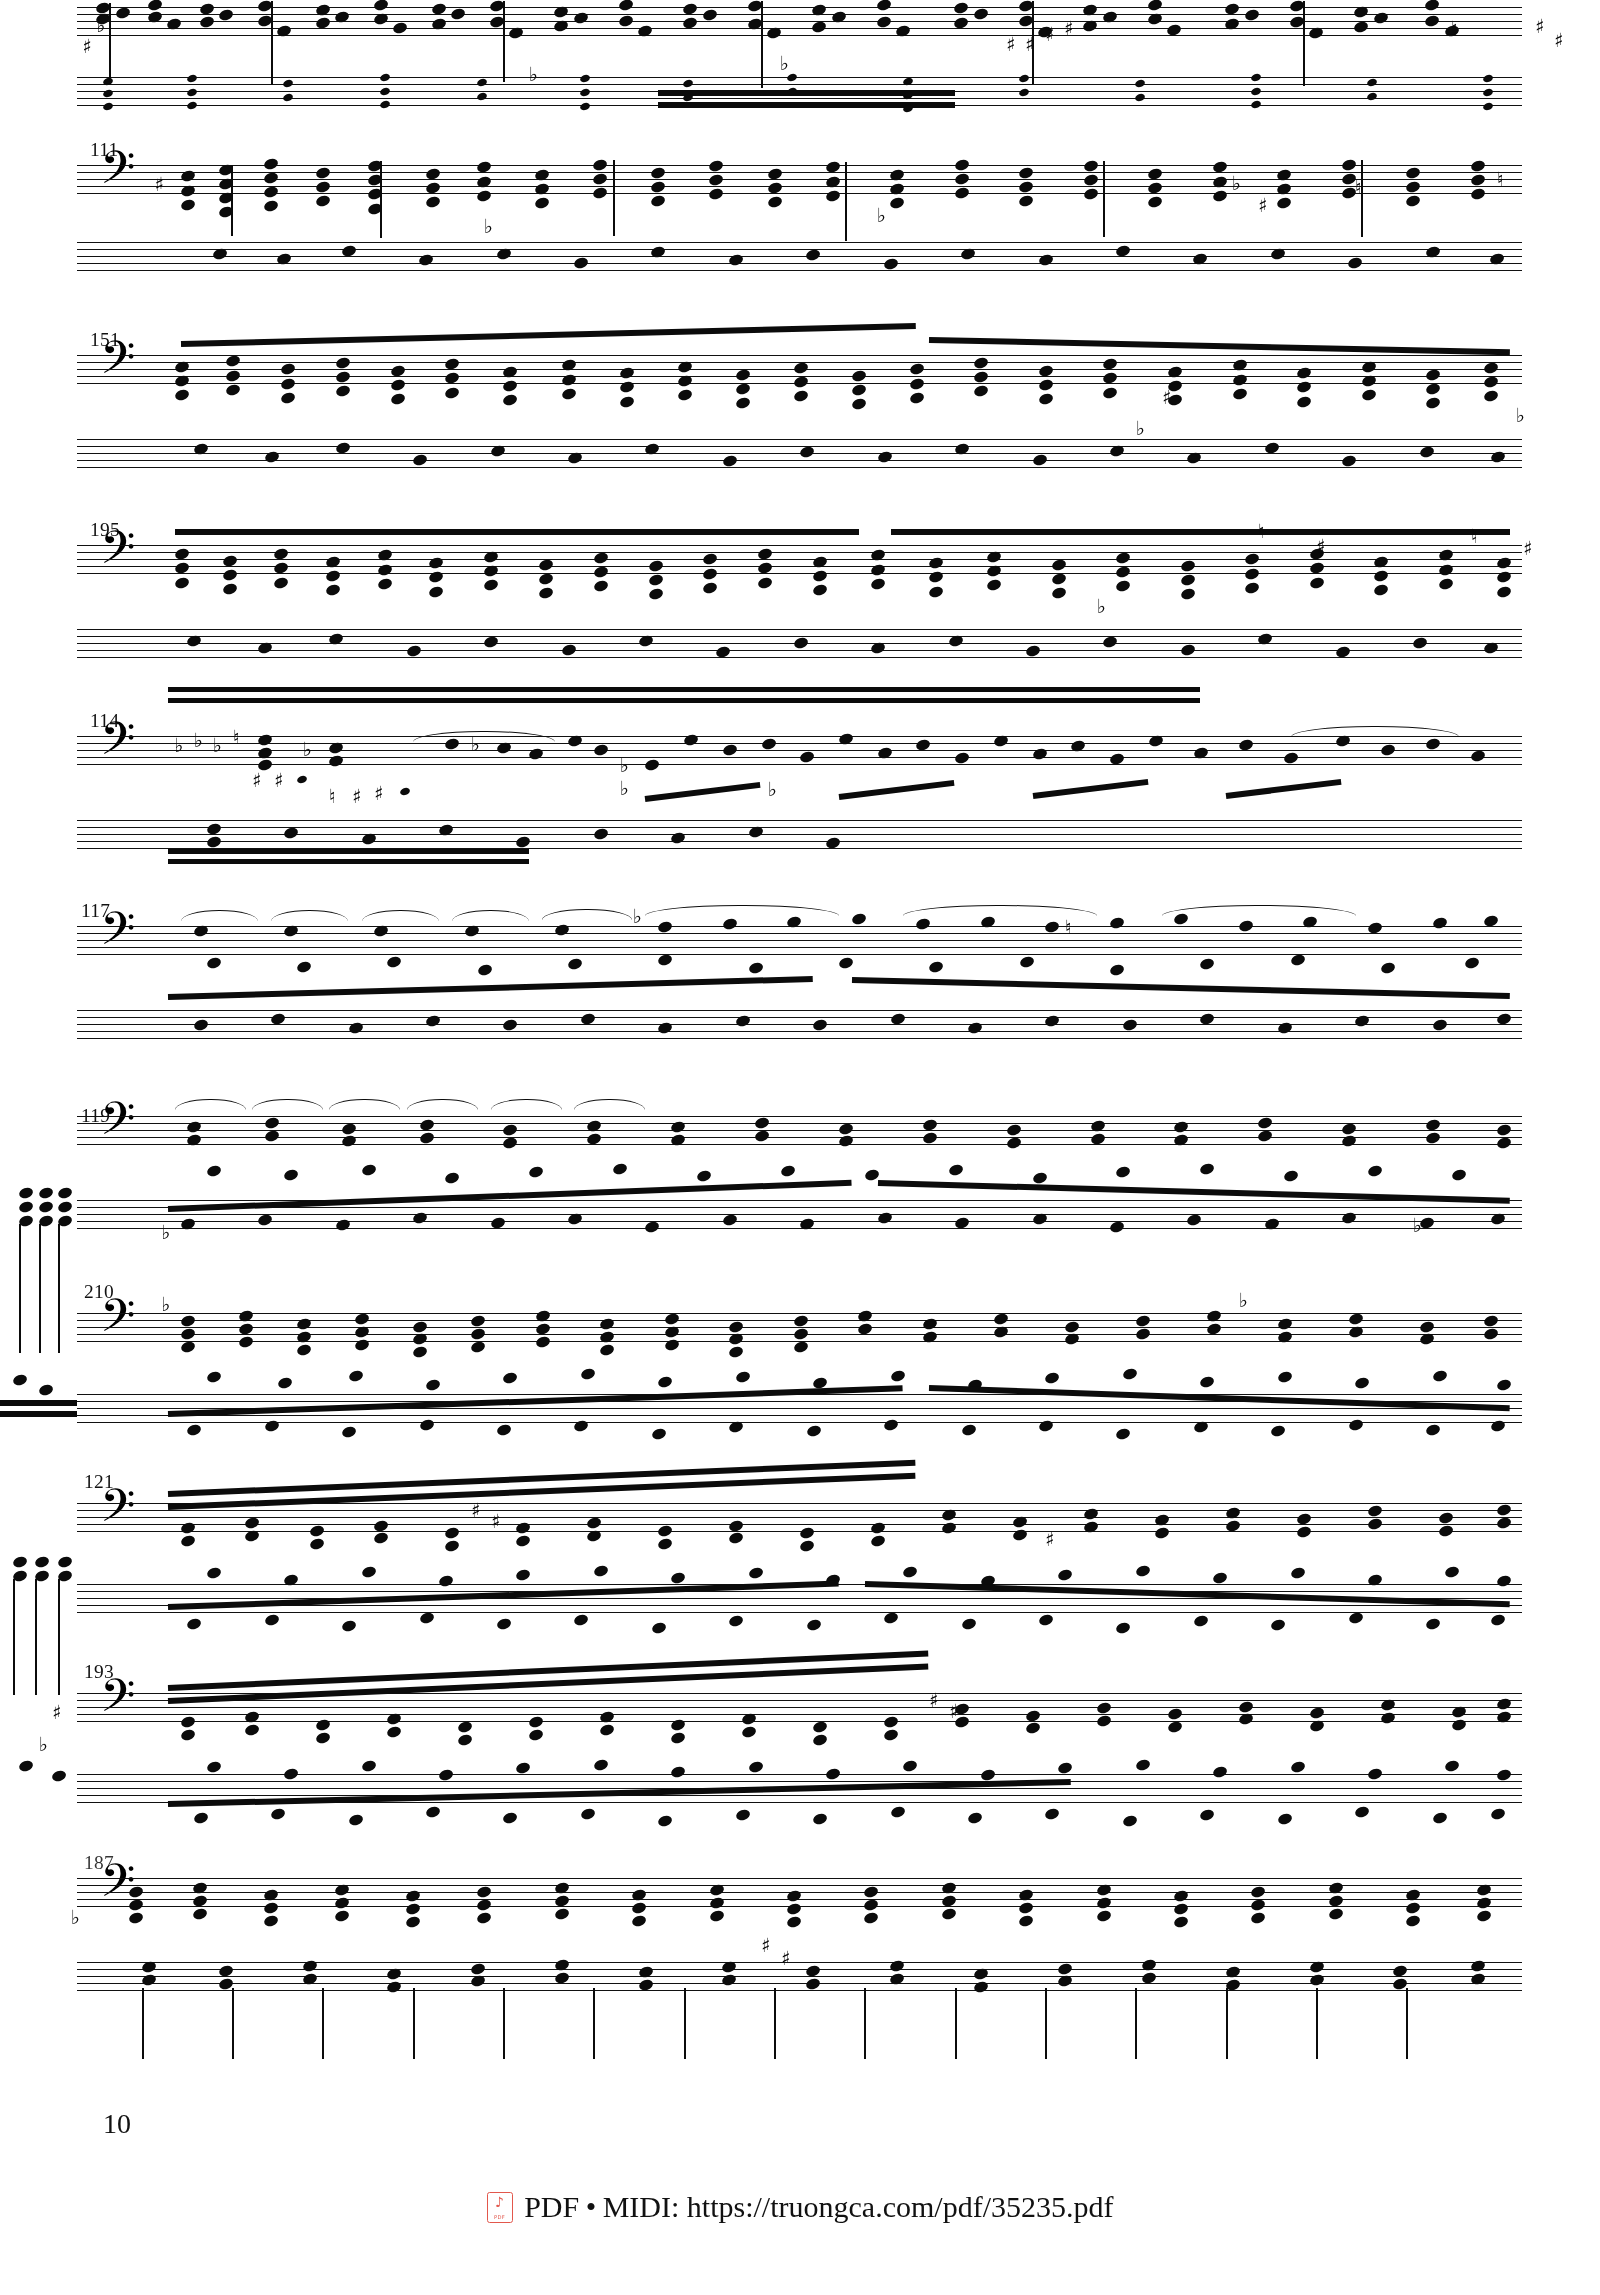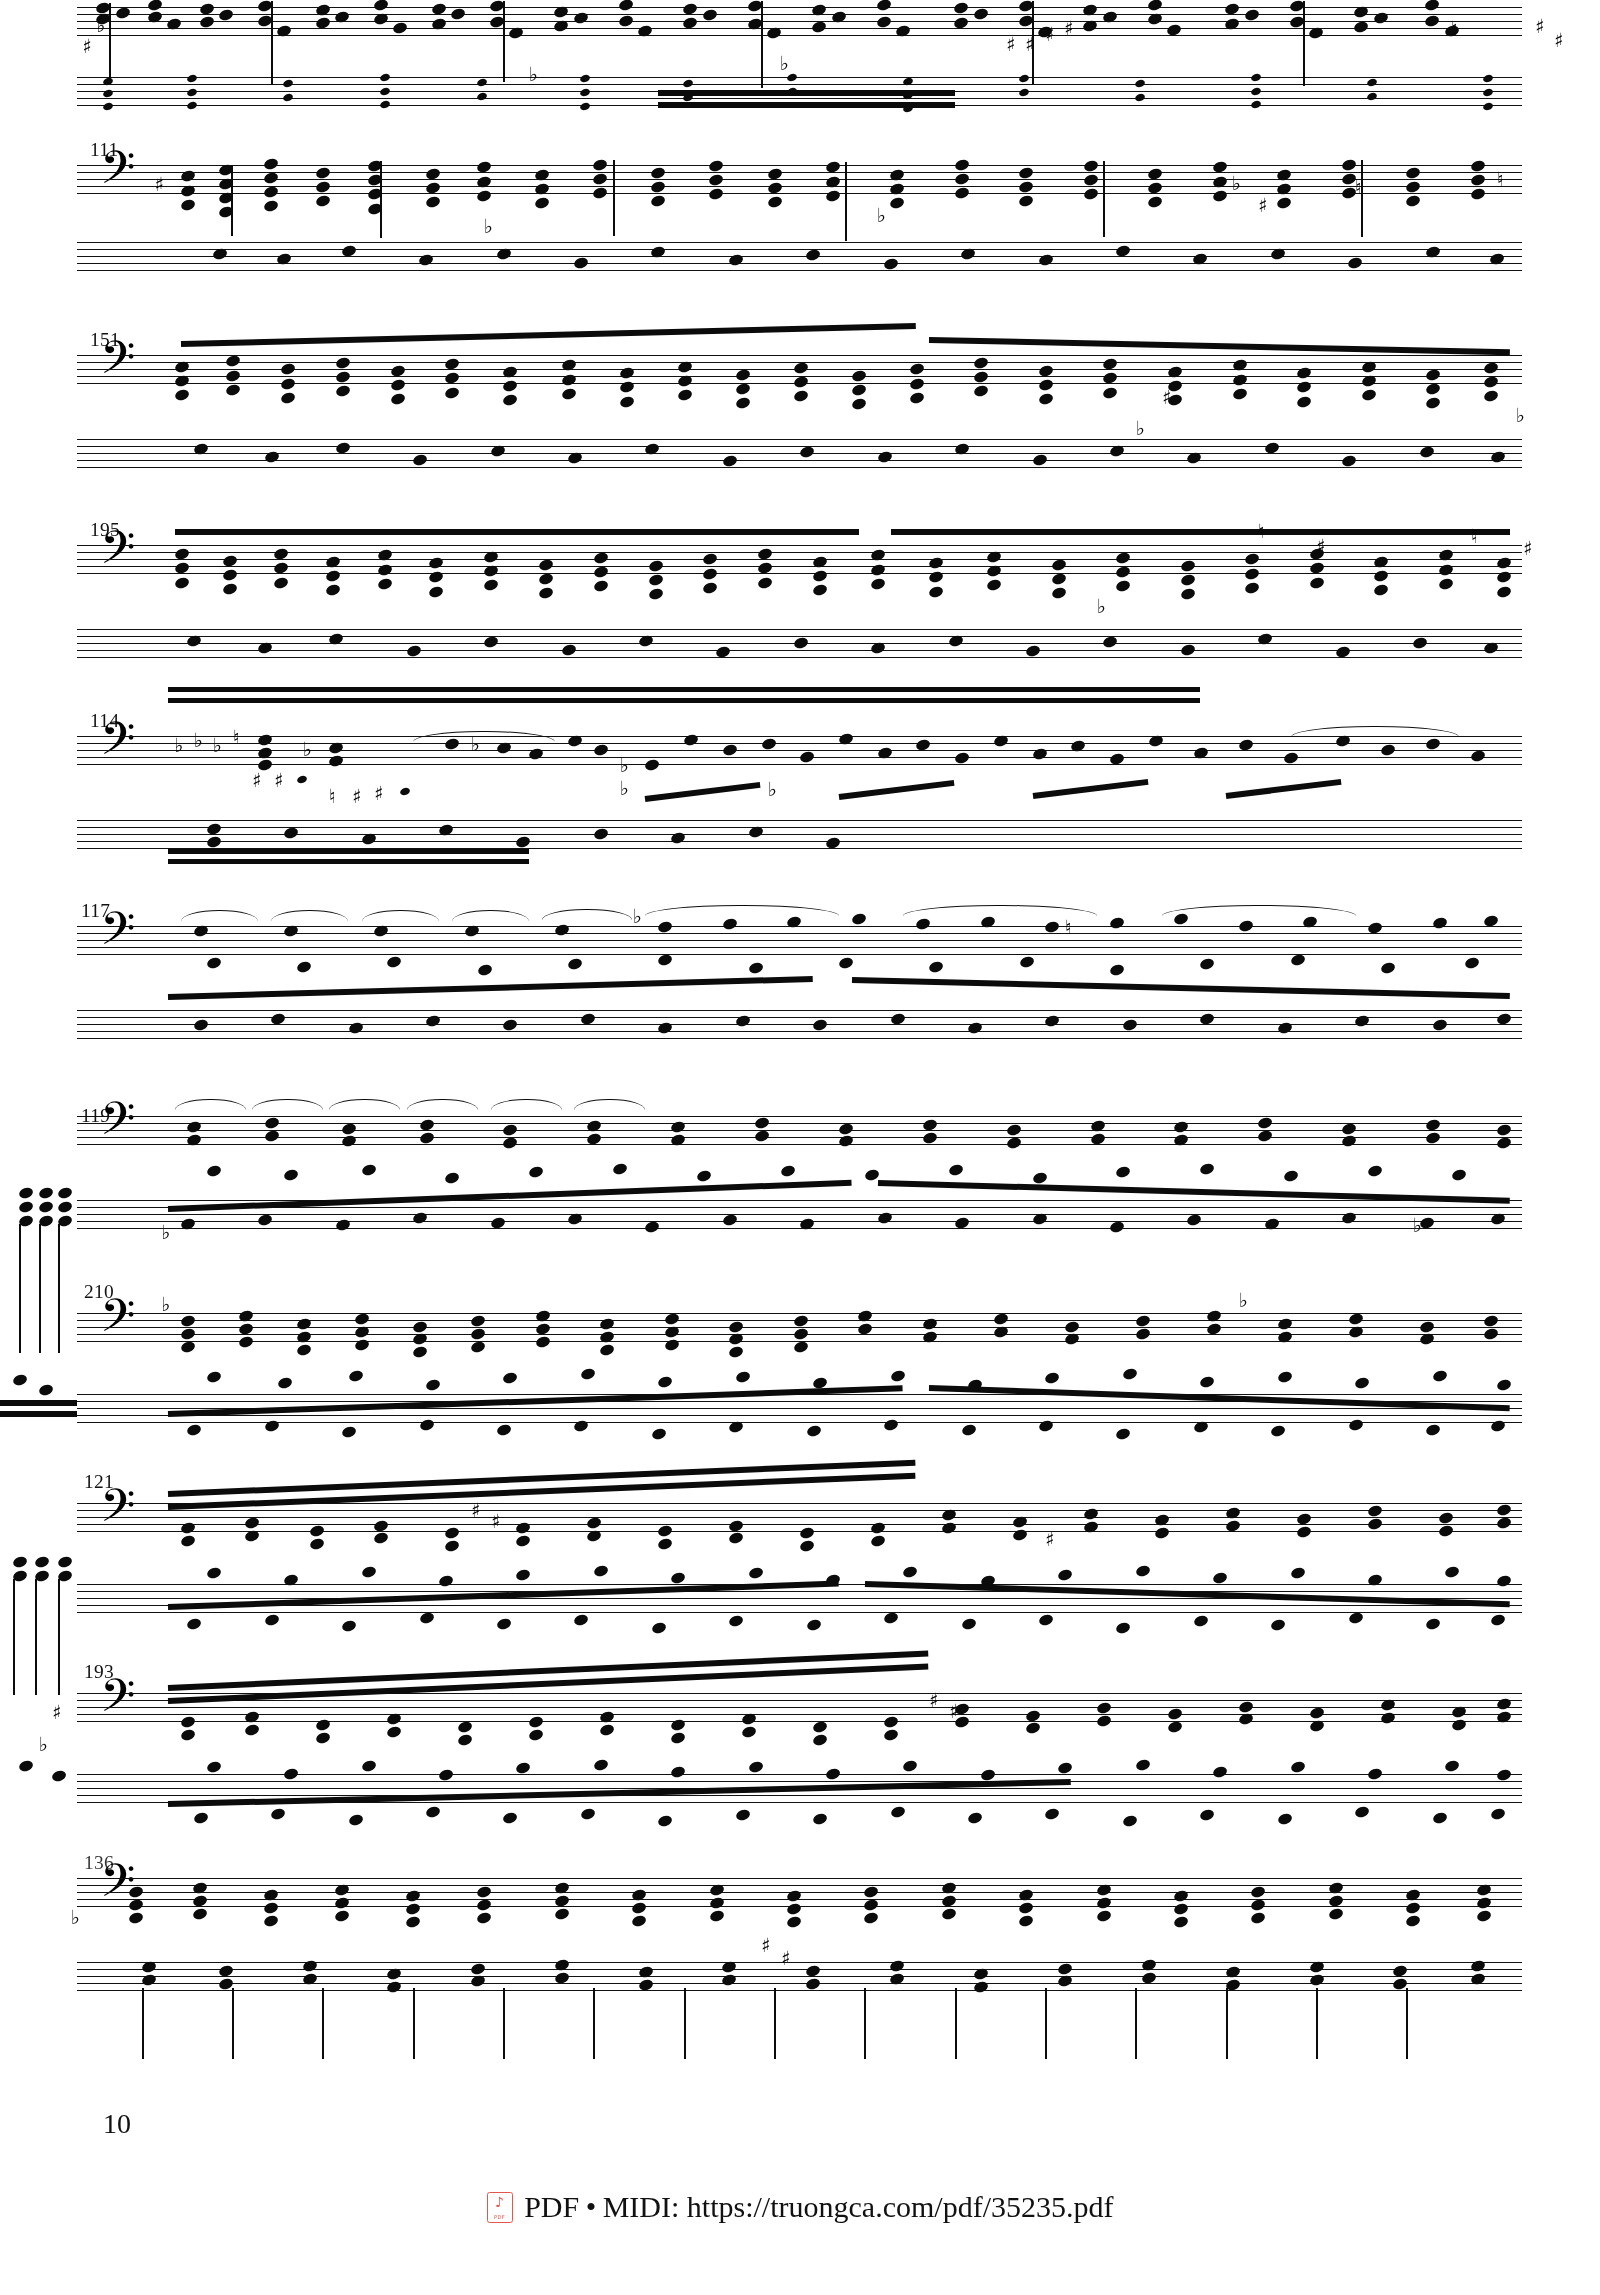--- a/index.html
+++ b/index.html
@@ -1265,21 +1265,21 @@
         <div class="nh" style="left:1110px;top:146px;"></div>
           <div class="nh" style="left:1187px;top:139px;"></div>
         <div class="nh" style="left:1265px;top:145px;"></div>
           <div class="nh" style="left:1323px;top:141px;"></div>
         <div class="acc" style="left:761px;top:23px;">♯</div>
         <div class="acc" style="left:781px;top:34px;">♯</div>
       </div>
     </div>
 
     <div class="system" style="top:1852px;height:219px;">
-      <div class="measure-number" style="left:84px;top:0px;opacity:0.85;">136</div>
+      <div class="measure-number" style="left:84px;top:0px;opacity:0.85;">187</div>
       <div class="clef" style="left:100px;top:6.5px;">𝄢</div>
       <div class="staff" style="top:26px;">
         <div class="line"></div>
           <div class="line"></div>
           <div class="line"></div>
           <div class="line"></div>
           <div class="line"></div>
       </div>
       <div class="staff" style="top:110px;">
         <div class="line"></div>

